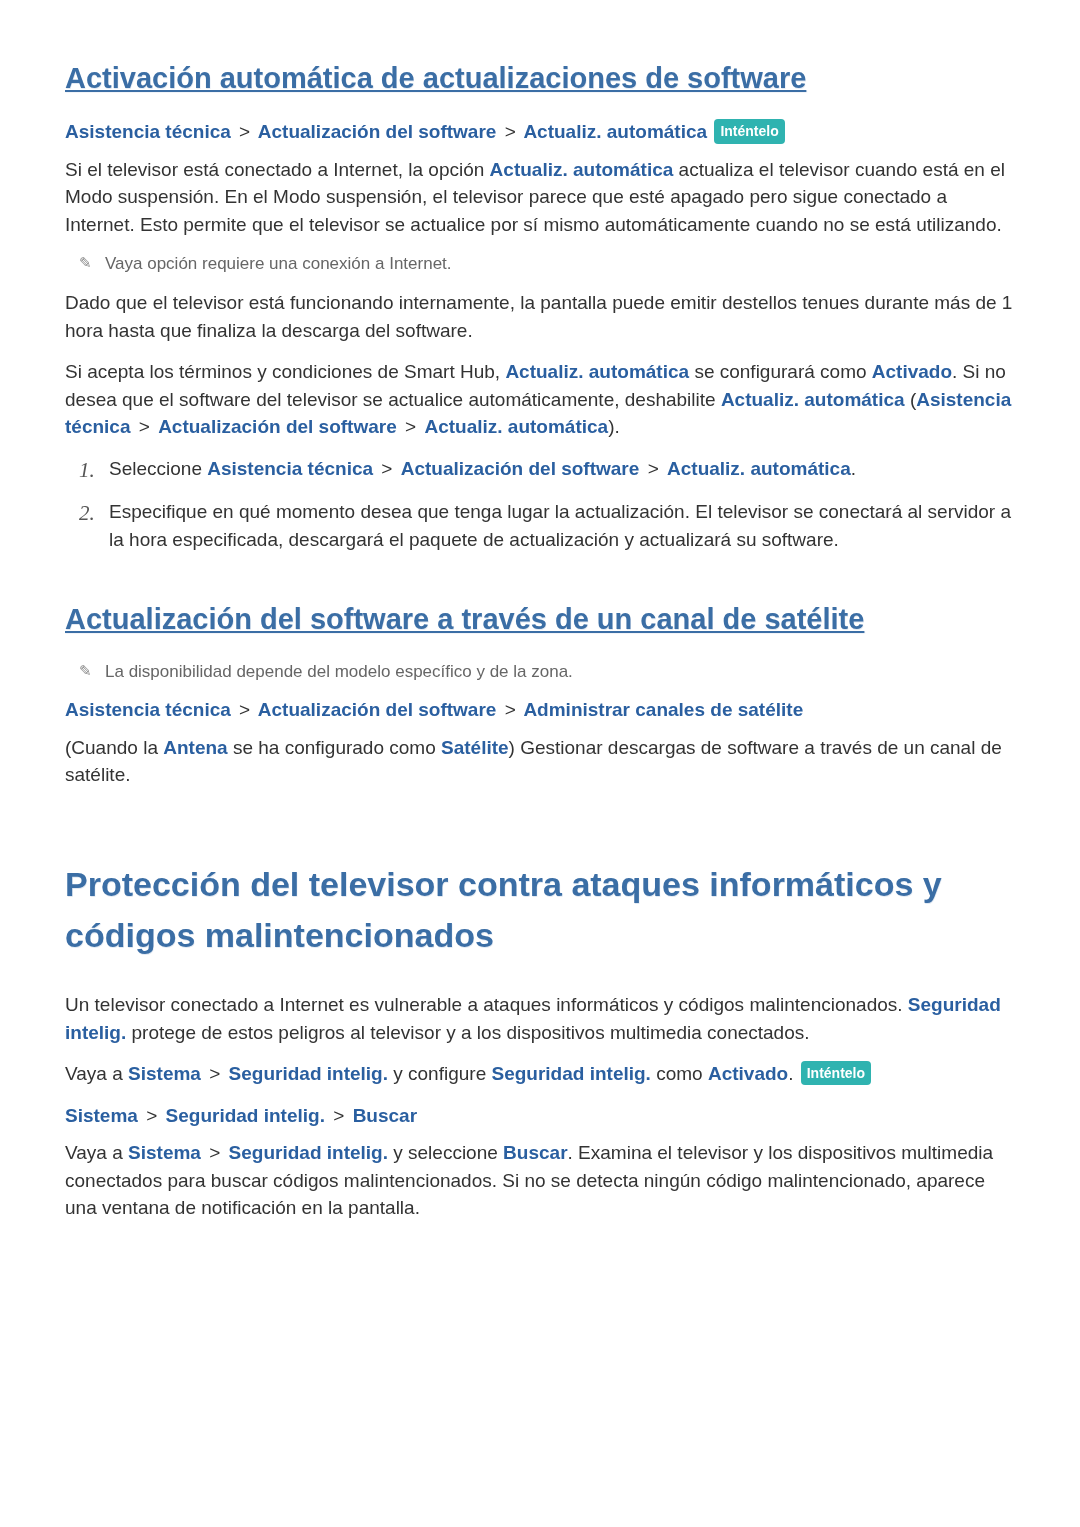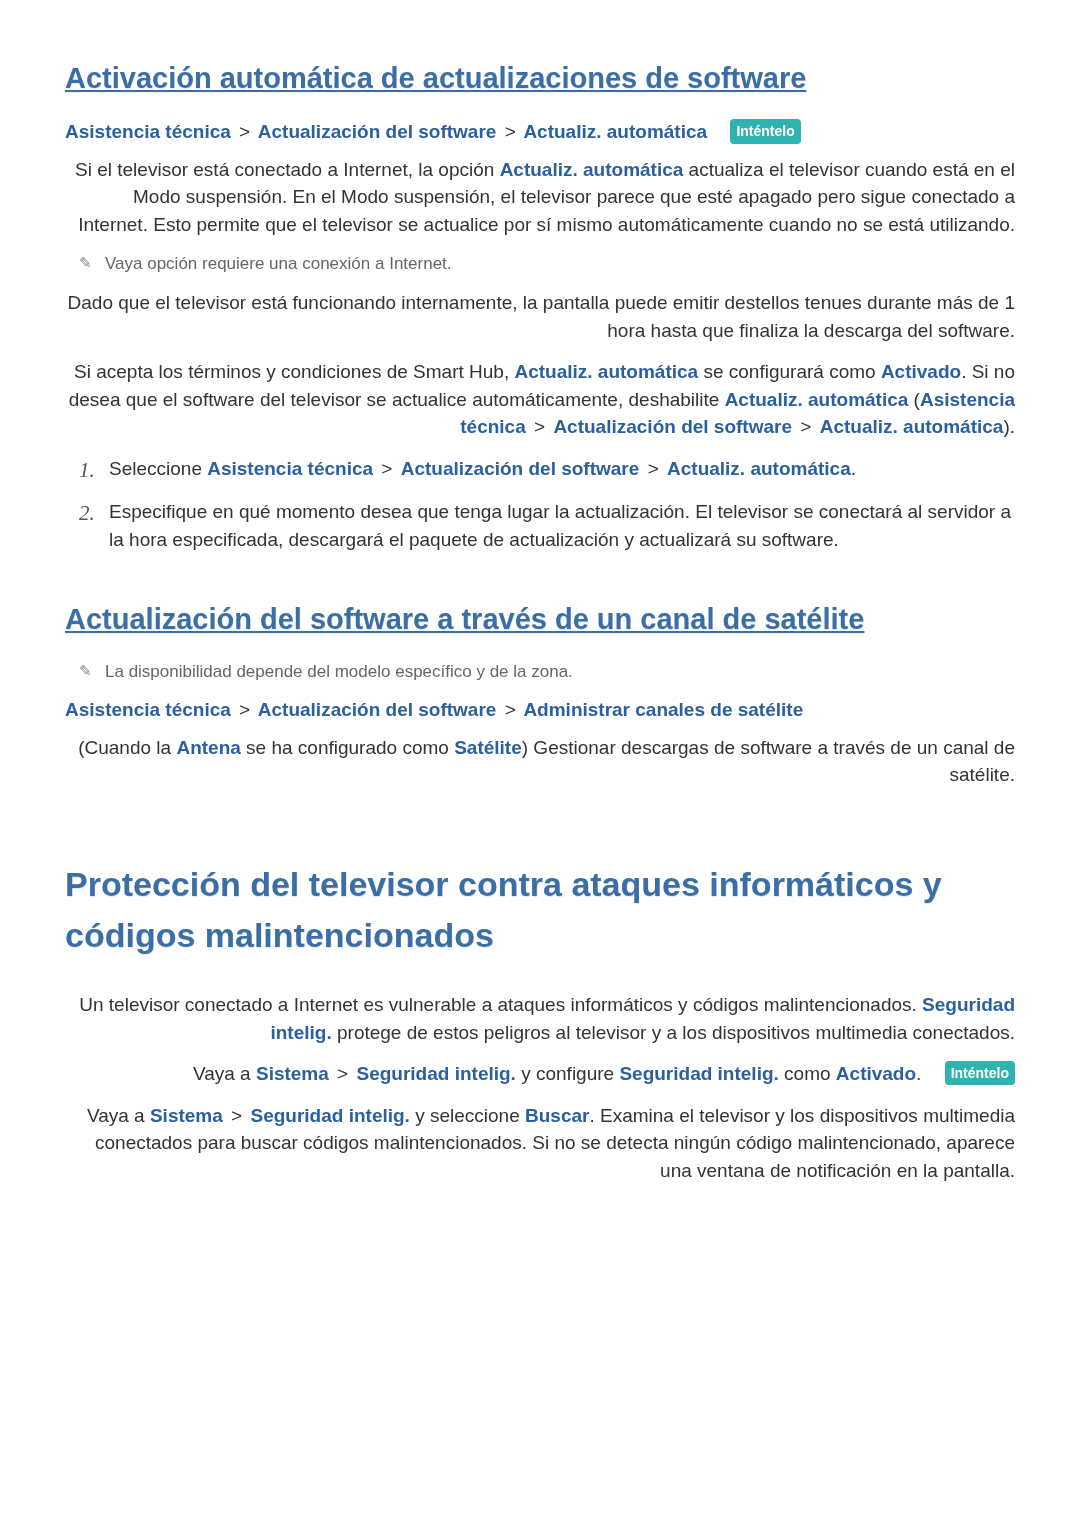--- a/index.html
+++ b/index.html
@@ -44,28 +44,27 @@
   }
   .try-btn {
     display: inline-block;
     background: #2fb3b0;
     color: #fff;
     font-size: 14px;
     font-weight: bold;
     padding: 2px 6px 2px 6px;
     border-radius: 4px;
     vertical-align: 2px;
-    margin-left: 18px;
+    margin-left: 2px;
   }
   .body-text {
     font-size: 19px;
     color: #333;
     line-height: 1.45;
     margin-bottom: 14px;
-    text-align: right;
   }
   .inline-bold-blue {
     color: #2a5fa0;
     font-weight: bold;
   }
   .note-row {
     display: flex;
     align-items: flex-start;
     margin: 8px 0 12px 14px;
   }
@@ -176,20 +175,27 @@
     <span>Un televisor conectado a Internet es vulnerable a ataques informáticos y códigos malintencionados. </span><span class="inline-bold-blue">Seguridad intelig.</span><span> protege de estos peligros al televisor y a los dispositivos multimedia conectados.</span>
   </div>
 
   <div class="body-text">
     <span>Vaya a </span><span class="inline-bold-blue">Sistema</span>
     <span class="sep">&gt;</span>
     <span class="inline-bold-blue">Seguridad intelig.</span><span> y configure </span><span class="inline-bold-blue">Seguridad intelig.</span><span> como </span><span class="inline-bold-blue">Activado</span><span>. </span><span class="try-btn">Inténtelo</span>
   </div>
 
 
+  <div class="breadcrumb">
+    <span>Sistema</span>
+    <span class="sep">&gt;</span>
+    <span>Seguridad intelig.</span>
+    <span class="sep">&gt;</span>
+    <span>Buscar</span>
+  </div>
 
   <div class="body-text">
     <span>Vaya a </span><span class="inline-bold-blue">Sistema</span>
     <span class="sep">&gt;</span>
     <span class="inline-bold-blue">Seguridad intelig.</span><span> y seleccione </span><span class="inline-bold-blue">Buscar</span><span>. Examina el televisor y los dispositivos multimedia conectados para buscar códigos malintencionados. Si no se detecta ningún código malintencionado, aparece una ventana de notificación en la pantalla.</span>
   </div>
 
 </div>
 
 </body></html>

